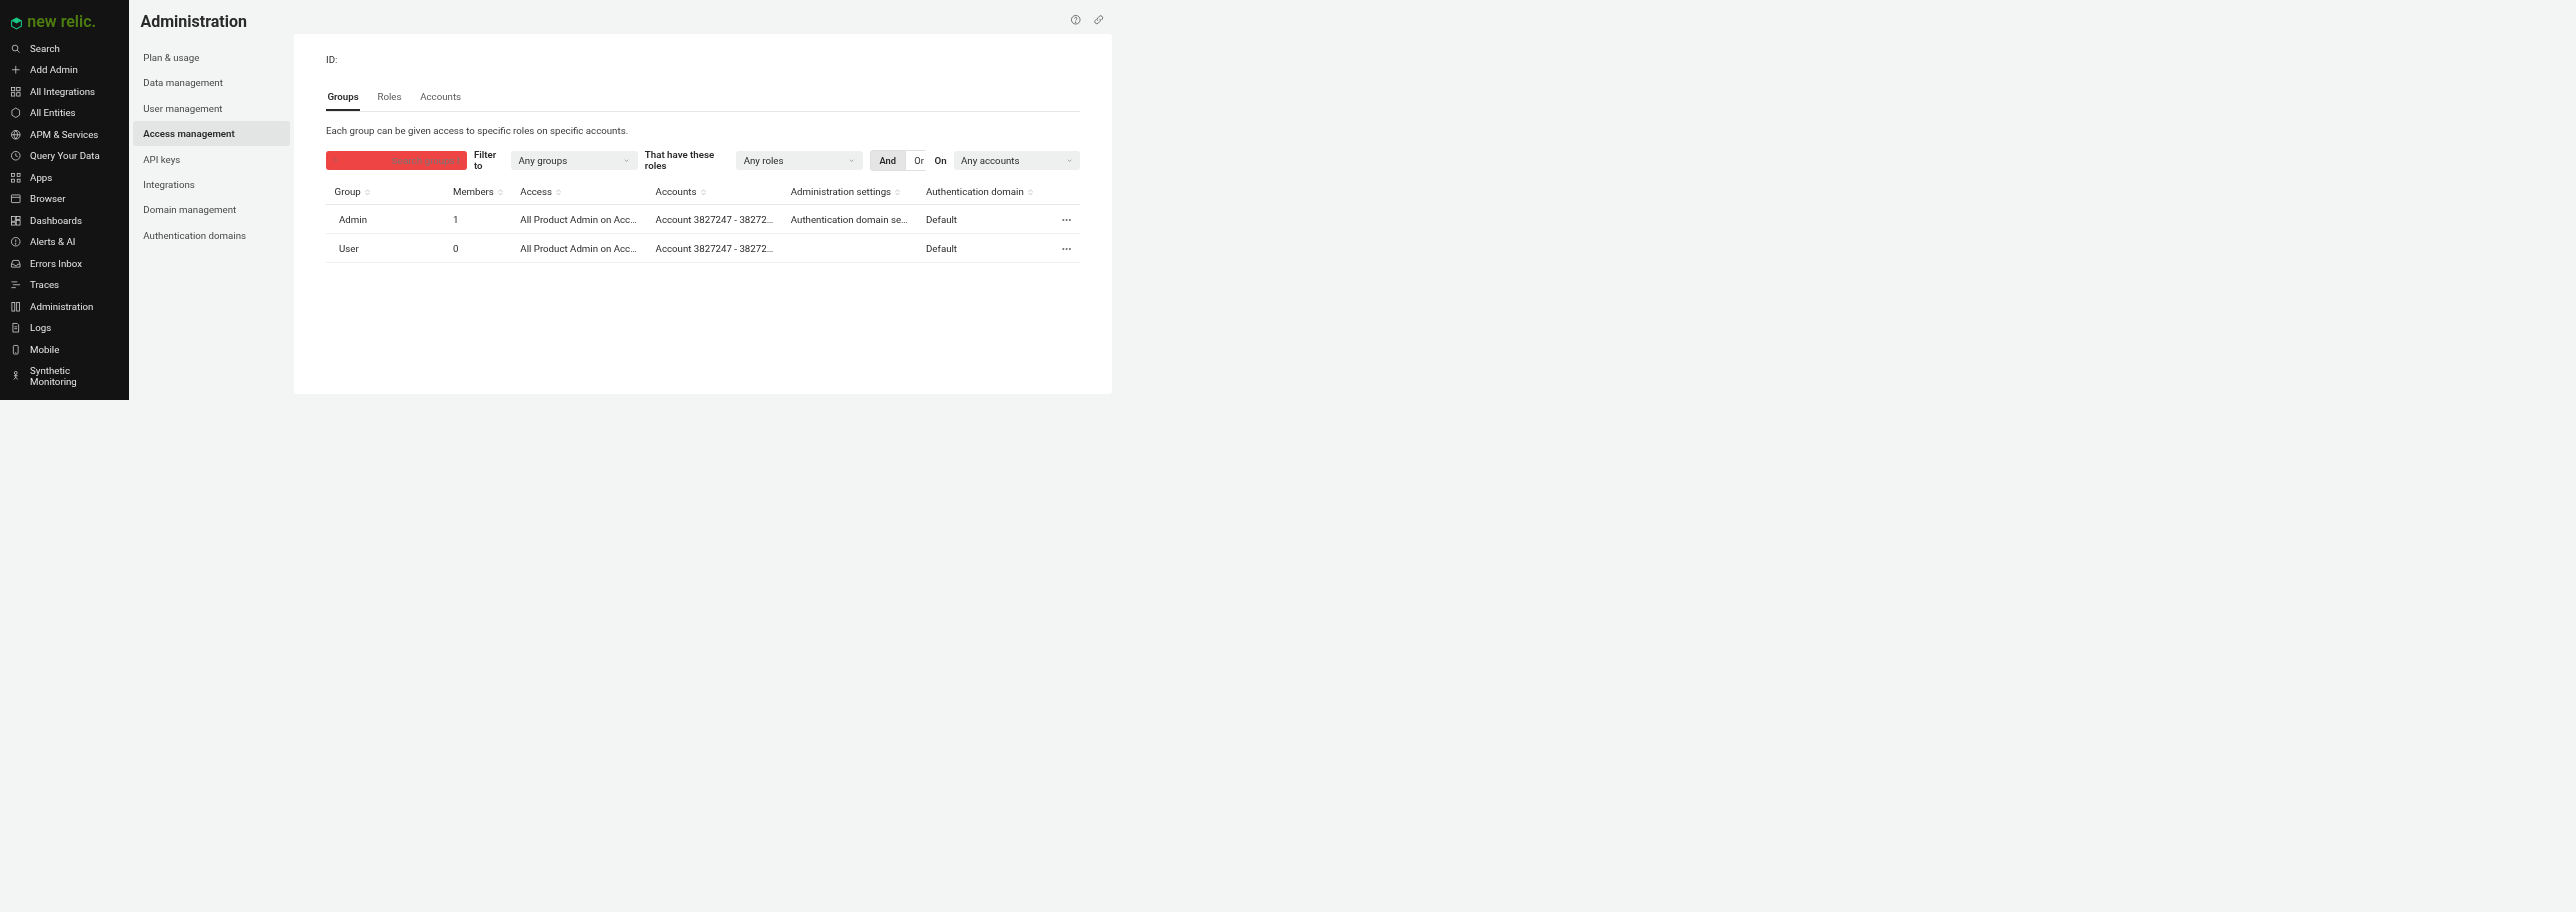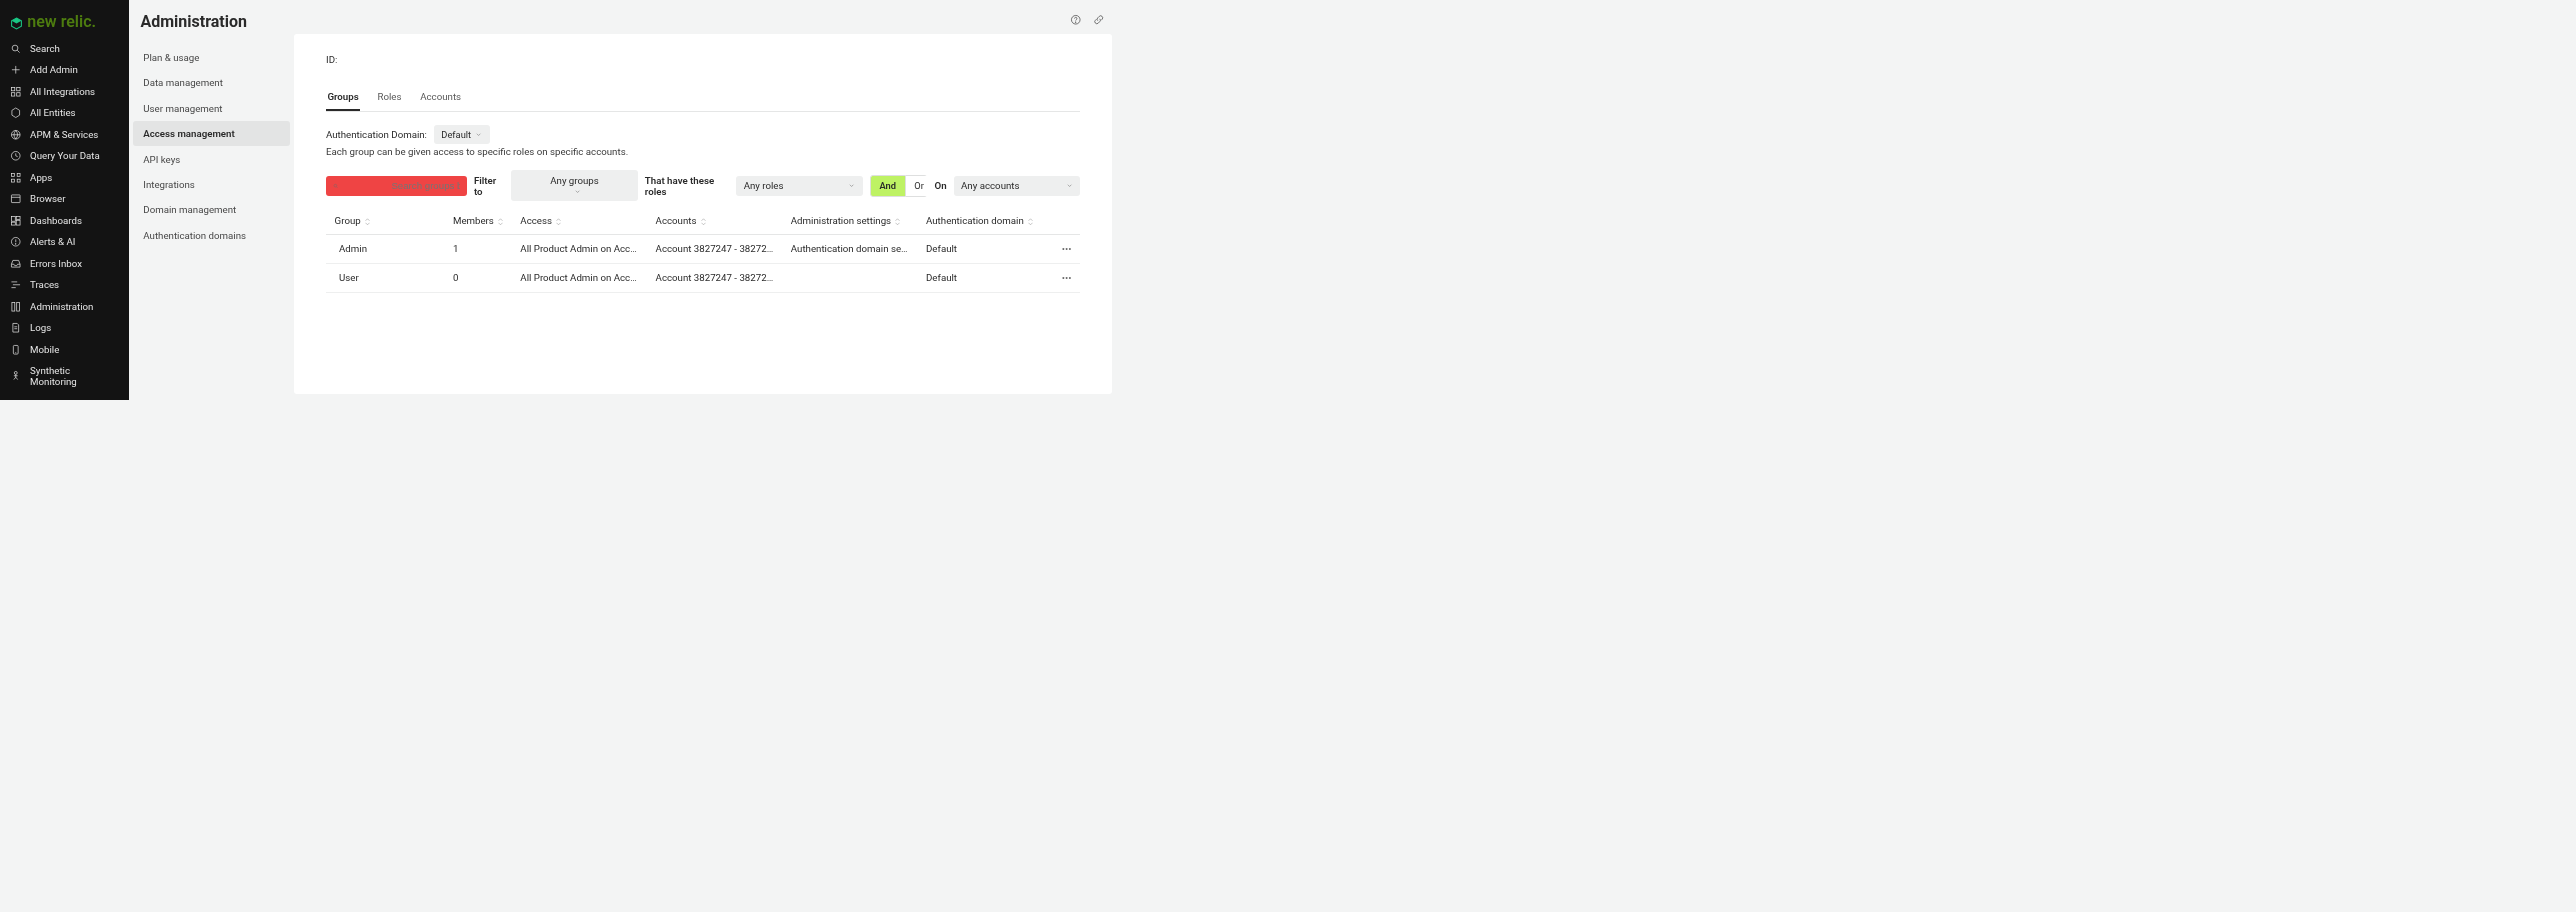--- a/index.html
+++ b/index.html
@@ -163,32 +163,32 @@
   border: none; background: transparent; outline: none;
   font-size: 9.7px; width: 100%;
 }
 .flabel { font-size: 9.7px; font-weight: 600; color: #2a2a2a; }
 .select {
   display: flex; align-items: center; justify-content: space-between;
   background: #eeefef; border-radius: 2.9px;
   padding: 4.3px 7.2px; font-size: 9.7px; cursor: pointer;
 }
 .select .chev { margin-left: 5.8px; }
-.sel-groups { width: 138px; flex-direction: column; }
+.sel-groups { width: 138px; }
 .sel-roles  { width: 138px; }
 .sel-accts  { width: 138px; }
 .andor { display: flex; border-radius: 2.9px; overflow: hidden; }
 .andor .seg {
   padding: 4.3px 8.6px;
   font-size: 9.3px; cursor: pointer;
   background: #fff; border: 0.7px solid #dedfdf;
 }
 .andor .seg:first-child { border-right: none; border-radius: 2.9px 0 0 2.9px; }
 .andor .seg:last-child { border-radius: 0 2.9px 2.9px 0; }
-.andor .seg.on { background: #bef264; font-weight: 600; }
+.andor .seg.on { background: #e5e5e5; font-weight: 600; }
 
 
 .tbl { width: 100%; border-collapse: collapse; font-size: 9.7px; }
 .tbl th {
   text-align: left;
   font-weight: 400;
   color: #2a2a2a;
   padding: 7.2px 8.6px;
   border-bottom: 0.7px solid #e5e6e6;
   white-space: nowrap;
@@ -417,29 +417,20 @@
         <span>ID:</span>
         <span></span>
       </div>
 
       <div class="tabs">
         <div class="tab active"><span>Groups</span></div>
         <div class="tab"><span>Roles</span></div>
         <div class="tab"><span>Accounts</span></div>
       </div>
 
-      <div class="authdom-row">
-        <span>Authentication Domain:</span>
-        <span class="authdom-btn">
-          <span>Default</span>
-          <span class="chev"><svg viewBox="0 0 24 24">
-                <polyline points="6 9 12 15 18 9"></polyline>
-              </svg></span>
-        </span>
-      </div>
       <div class="help-text">Each group can be given access to specific roles on specific accounts.</div>
 
       <div class="filter-row">
         <div class="search">
           <svg viewBox="0 0 24 24">
               <circle cx="10.5" cy="10.5" r="6"></circle>
               <line x1="15" y1="15" x2="20" y2="20"></line>
             </svg>
           <input type="text" placeholder="Search groups by name" style="">
         </div>

